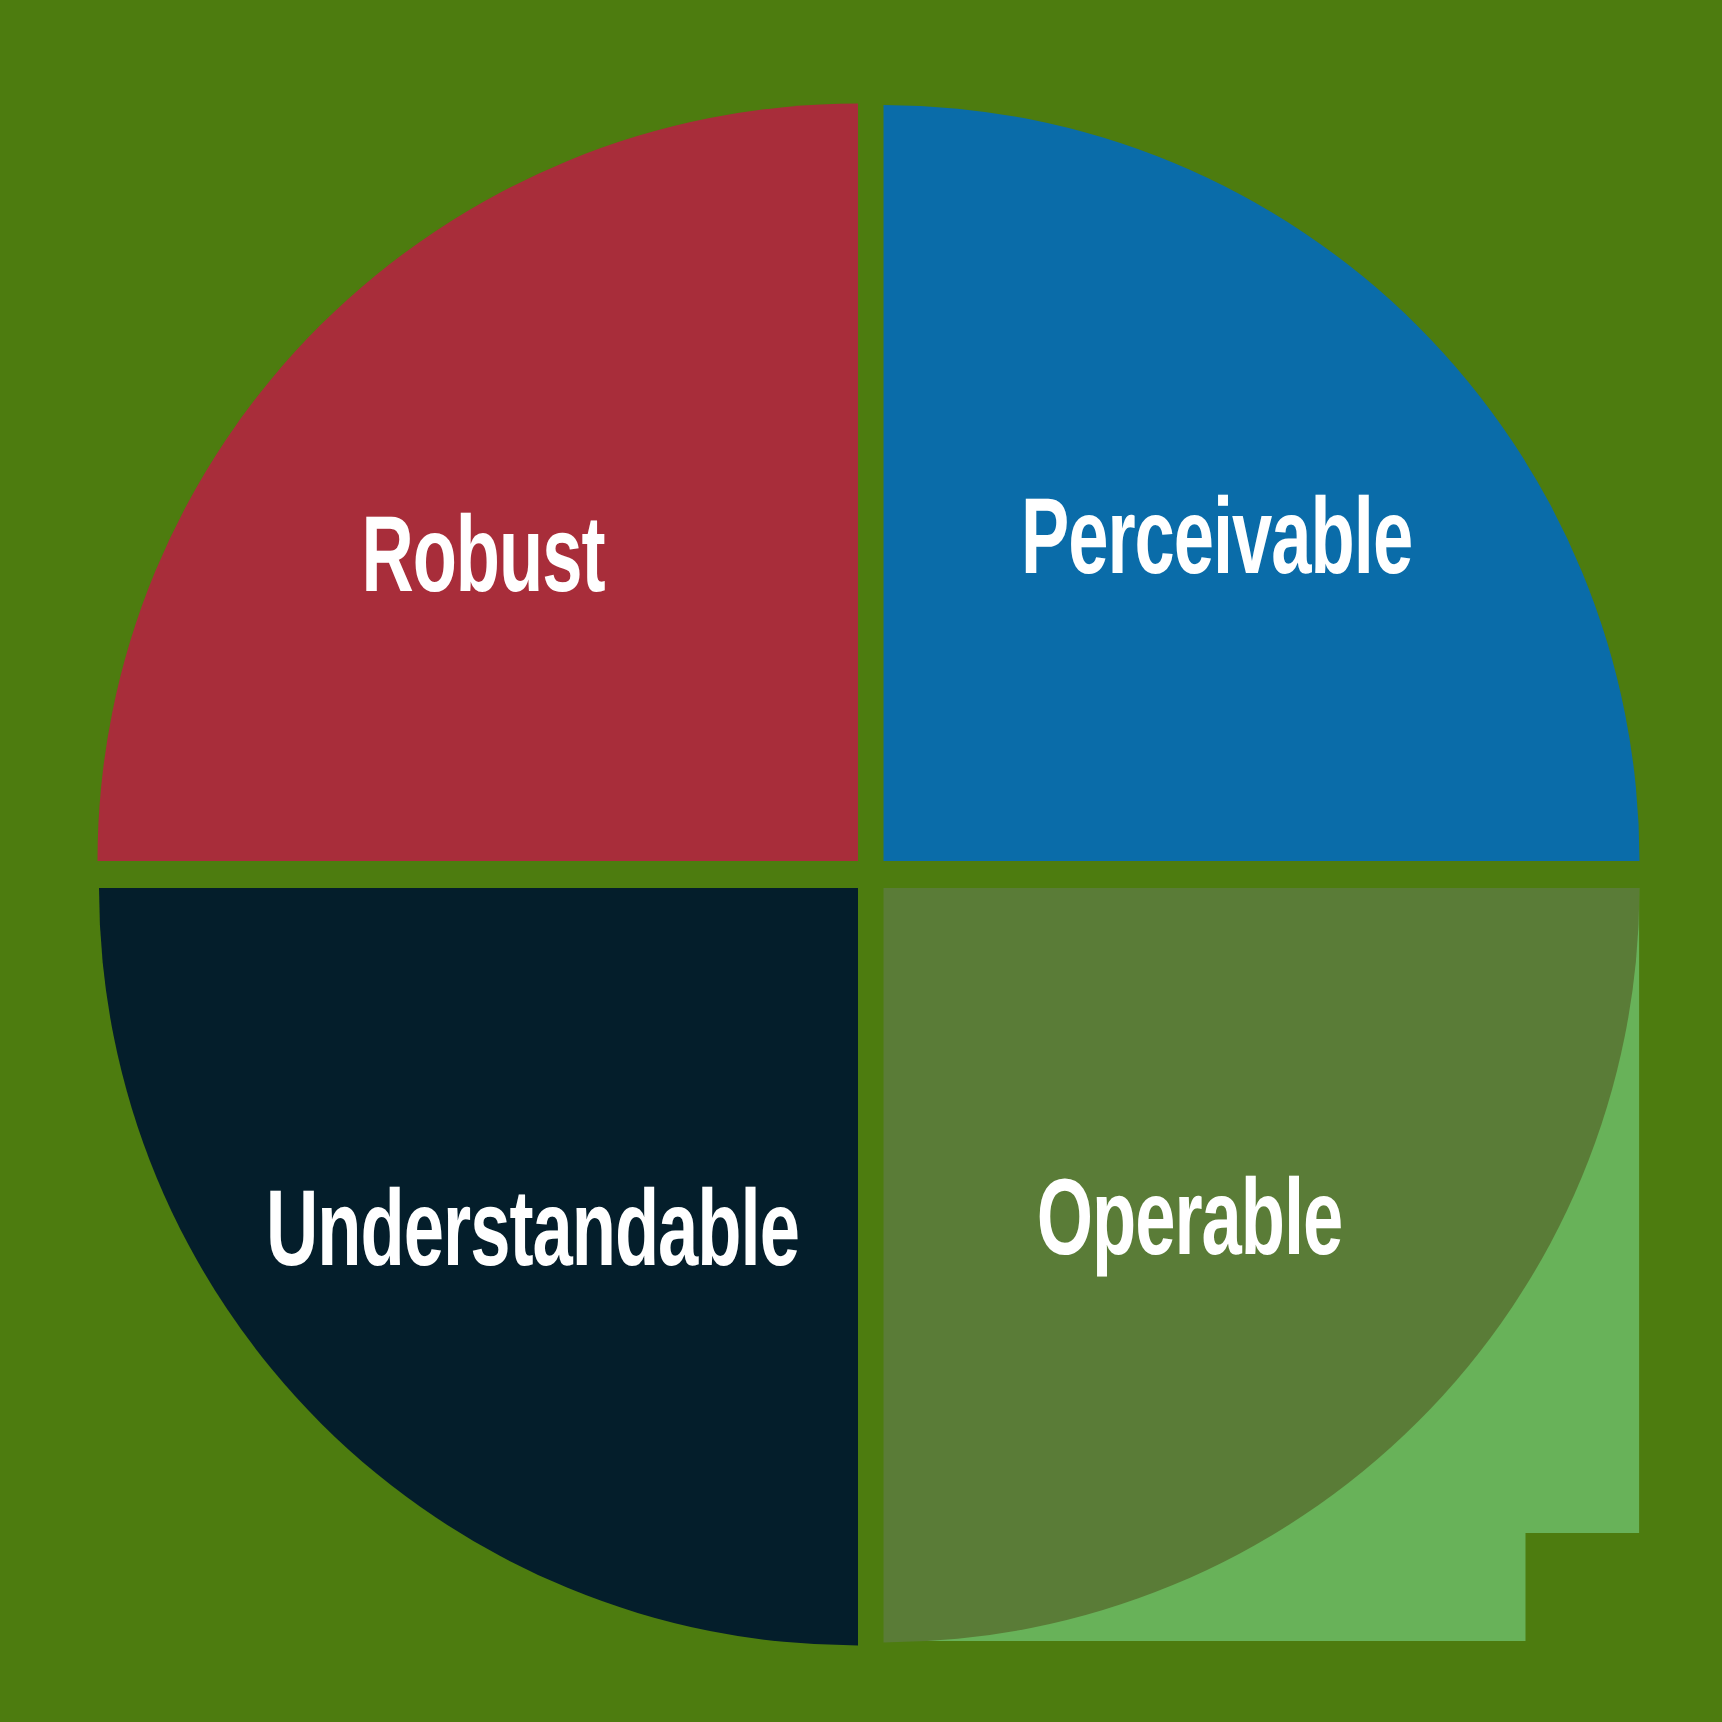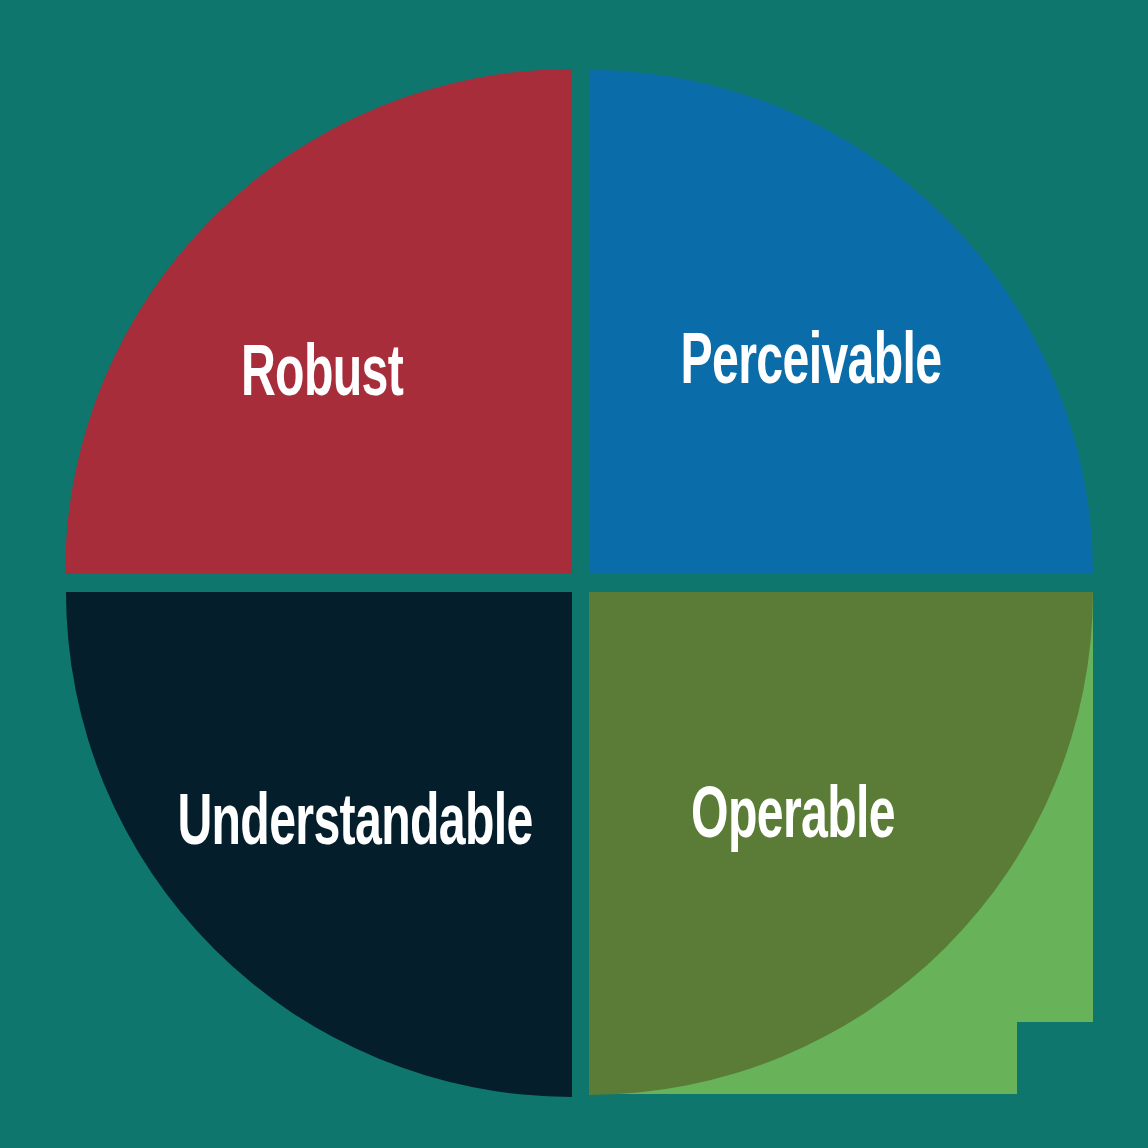--- a/index.html
+++ b/index.html
@@ -1,20 +1,20 @@
 <!DOCTYPE html>
 <html><head>
 <meta charset="utf-8">
 <style>
   html, body { margin: 0; padding: 0; background: #ffffff; }
   .canvas {
     position: relative;
     width: 1148px;
     height: 1148px;
-    background: #0f766e;
+    background: #4d7c0f;
     overflow: hidden;
     font-family: "Liberation Sans", sans-serif;
   }
   
   .accent-square {
     position: absolute;
     left: 592px;
     top: 592px;
     width: 501px;
     height: 502px;

